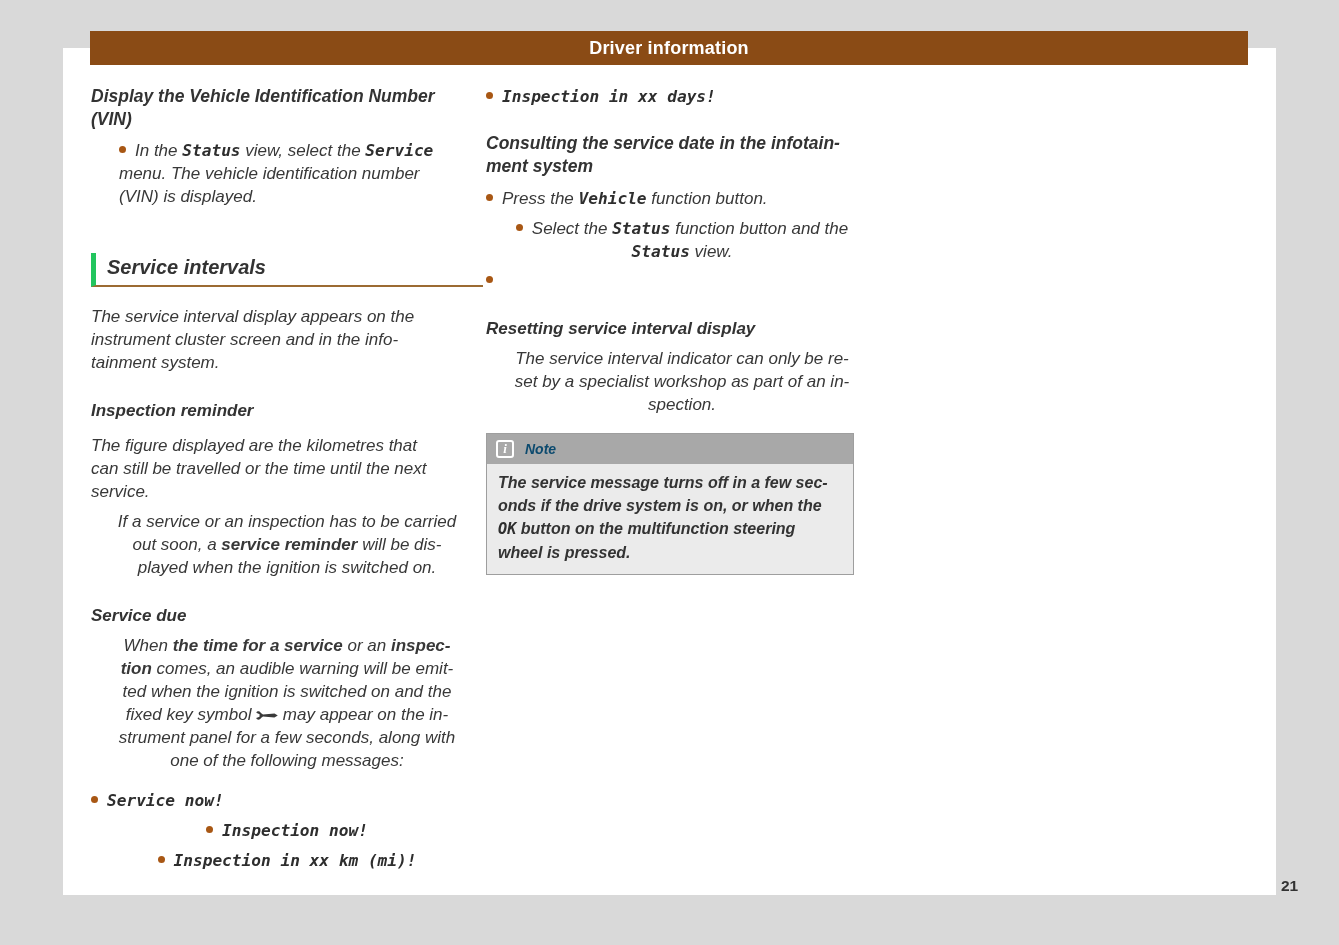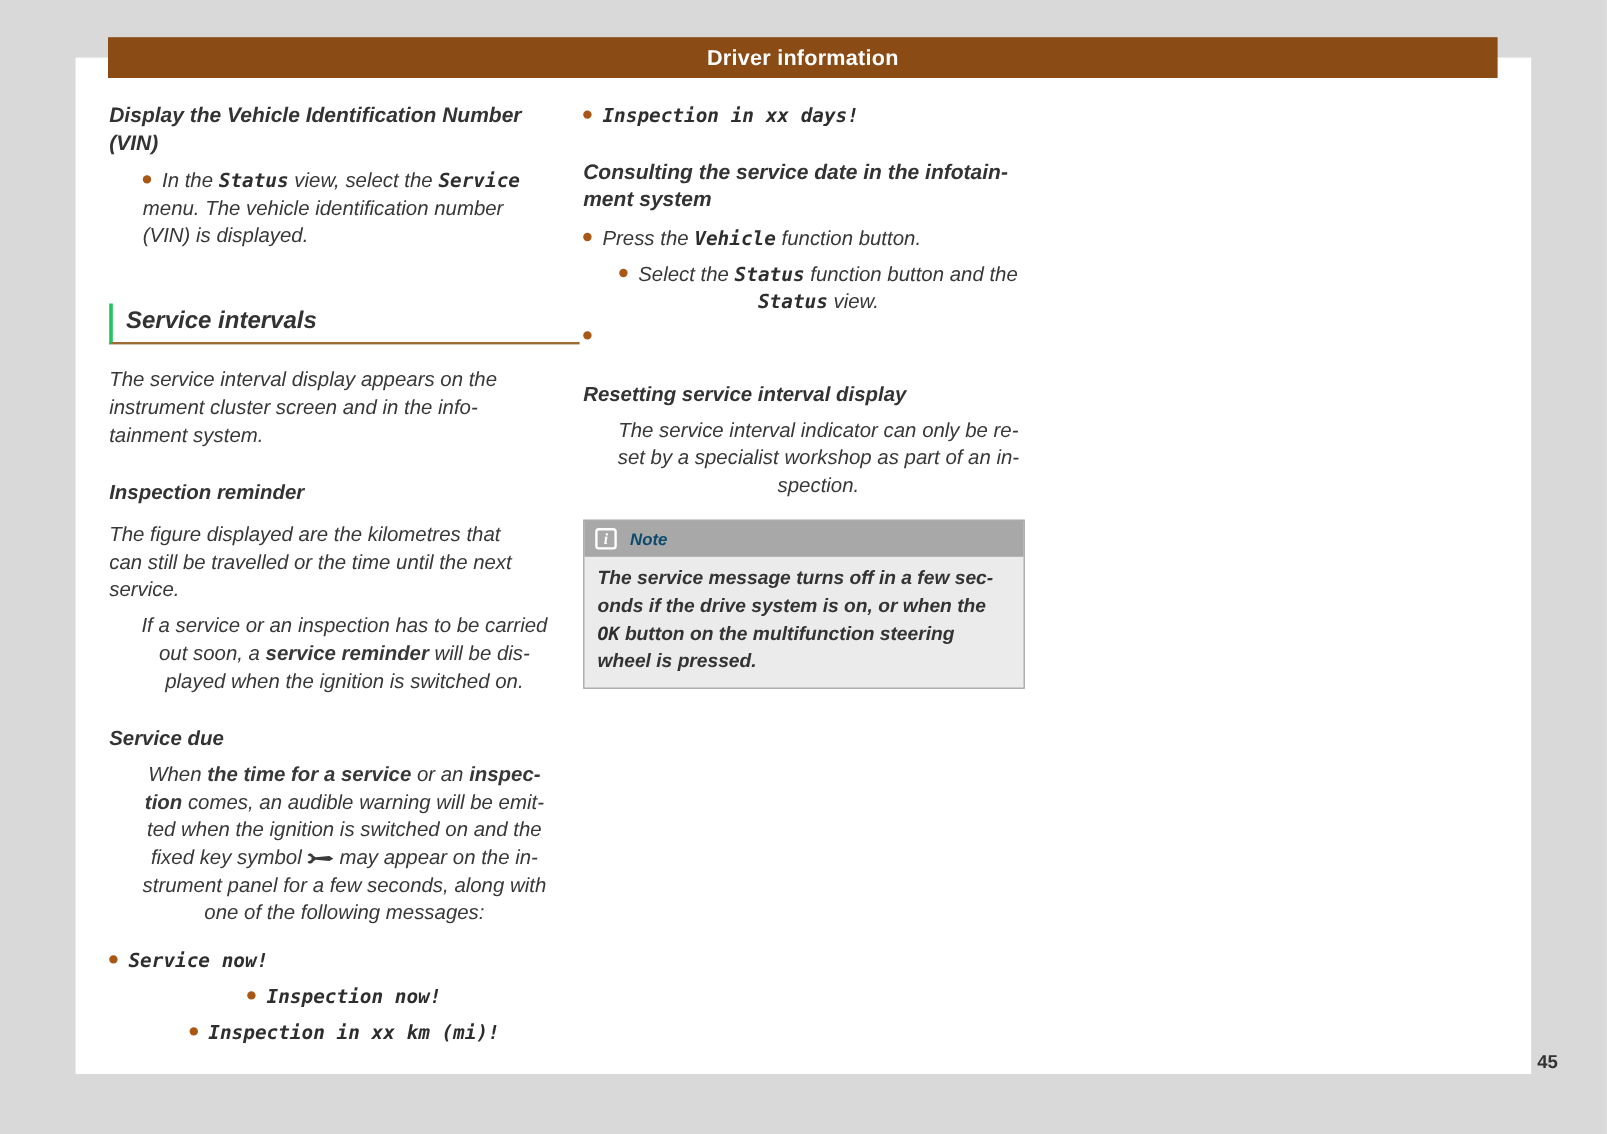--- a/index.html
+++ b/index.html
@@ -35,21 +35,21 @@
   .col-left{left:28px;}
   .col-right{left:423px;}
   .rich{white-space:nowrap;}
   p.para, p.bullet, h2.h2l, h3.h3s{
     font-size:17px;line-height:23px;color:var(--ink);
   }
   h2.h2l{font-size:17.5px;font-weight:700;color:var(--head-ink);line-height:23px;}
   h3.h3s{font-weight:700;color:var(--head-ink);}
   .section{
     font-size:20px;font-weight:700;color:var(--head-ink);
-    border-left:3px solid #22c55e;
+    border-left:5px solid #22c55e;
     border-bottom:2px solid #9c6b33;
     padding:1px 0 4px 11px;line-height:27px;
   }
   .b{font-weight:700;}
   .m{
     font-family:"DejaVu Sans Mono", monospace;
     font-weight:700;font-size:0.95em;color:#2e2e2e;
   }
   .mono-line{font-size:16px;line-height:23px;}
   .dot{
@@ -140,14 +140,14 @@
         <div class="note-header">
           <span class="note-info">i</span>
           <span class="note-title">Note</span>
         </div>
         <div class="note-body"><span class="rich">The service message turns off in a few sec-<br>onds if the drive system is on, or when the<br><span class="m">OK</span> button on the multifunction steering<br>wheel is pressed.</span></div>
       </div>
     </div>
 
   </div>
 
-  <div class="page-number">45</div>
+  <div class="page-number">21</div>
 </div>
 
 </body></html>

